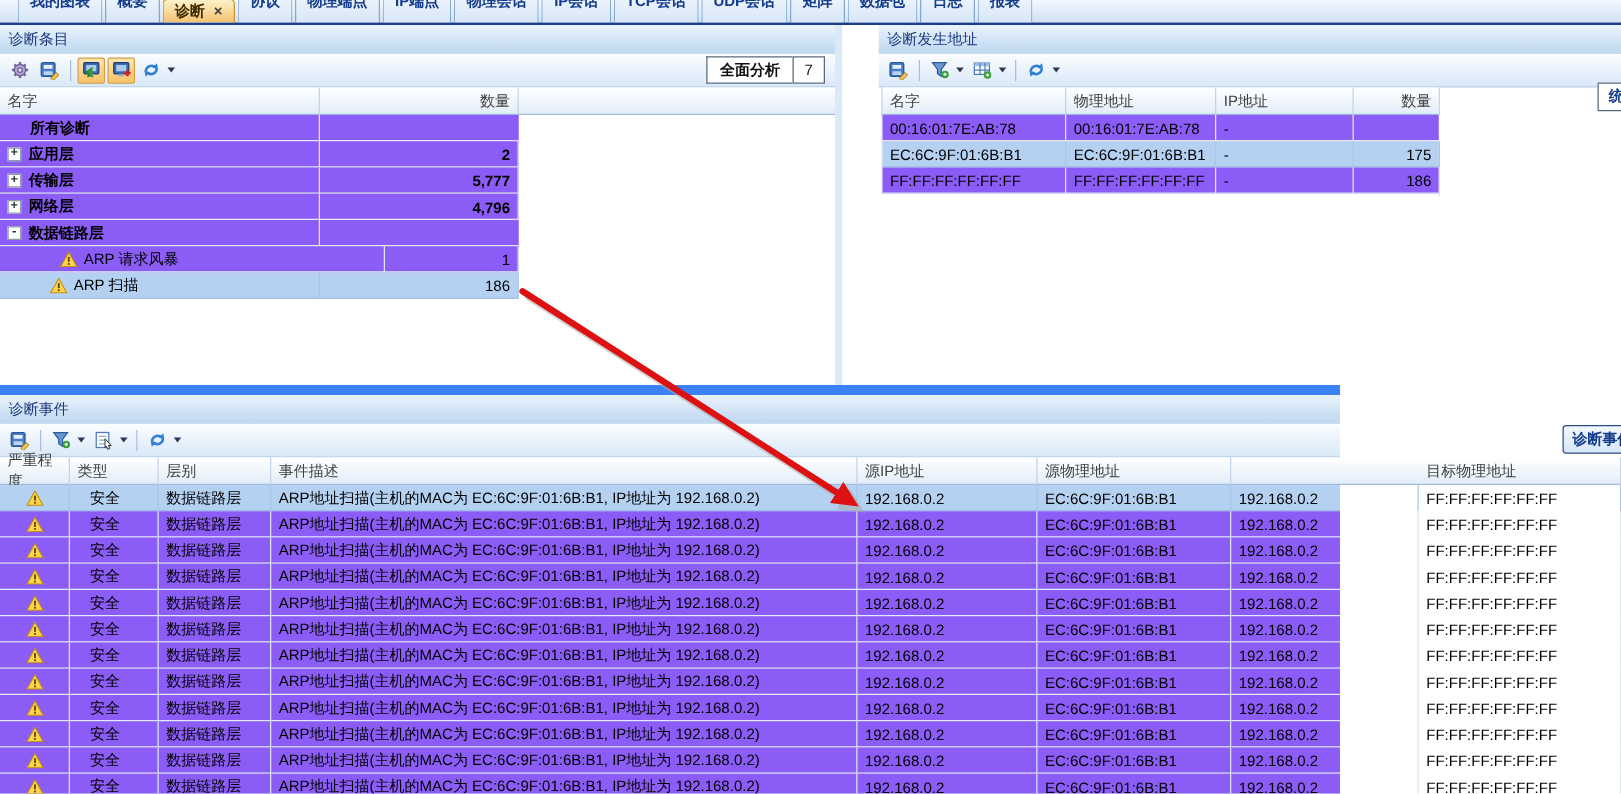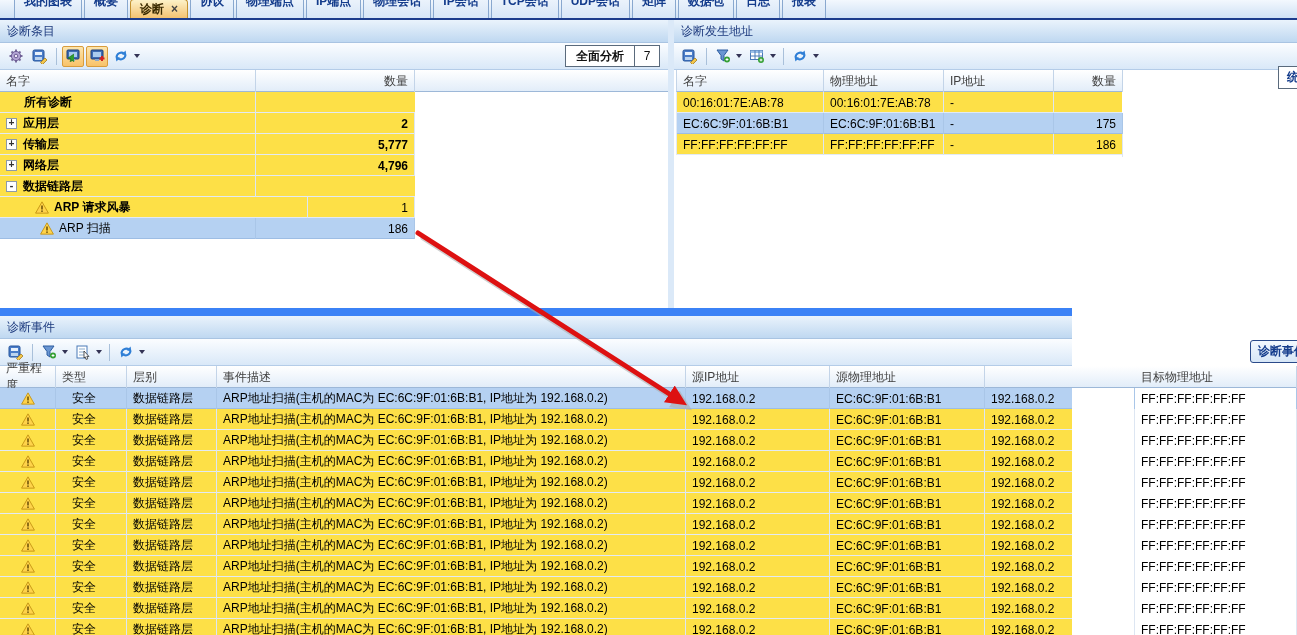--- a/index.html
+++ b/index.html
@@ -45,21 +45,21 @@
   .tsep { width:1px; height:17px; background:#a9c0da; margin:0 4px; }
   .darr { width:0; height:0; border-left:3px solid transparent; border-right:3px solid transparent; border-top:4px solid #335; margin:0 3px 0 1px; }
   
   .gridhead {
     position:relative; height:22px;
     background:linear-gradient(#ffffff,#e2edf9);
     border-bottom:1px solid #9db8d8; color:#404040;
   }
   .gridhead .hc { position:absolute; top:0; height:22px; display:flex; align-items:center; padding:0 6px; border-right:1px solid #c3d4e8; }
   .hc.num { justify-content:flex-end; }
-  .grow { position:relative; height:21px; border-bottom:1px solid #e2eaf5; background:#fde047; }
+  .grow { position:relative; height:21px; border-bottom:1px solid #e2eaf5; background:#8b5cf6; }
   .grow.sel { background:#b5d1f2; border-bottom:1px solid #9dbde4; }
   .grow .c { position:absolute; top:0; height:21px; display:flex; align-items:center; padding:0 6px; border-right:1px solid #dde6f2; white-space:nowrap; overflow:hidden; }
   .grow.sel .c { border-right-color:#a9c6e8; }
   .c.num { justify-content:flex-end; }
   .c.bold { font-weight:bold; }
   
   .expbox {
     width:11px; height:11px; border:1px solid #8d9aa8; background:#fff; color:#333;
     font-size:10px; line-height:9px; text-align:center; margin-right:6px; flex:none;
     font-family:"Liberation Mono","DejaVu Sans Mono",monospace;
@@ -226,21 +226,21 @@
           </span>
           <span class="c num bold" style="left: 256px; width: 159px;">4,796</span>
         </div>
         <div class="grow" style="width: 415px;">
           <span class="c bold" style="left: 0px; width: 256px; padding-left: 6px;">
             <span class="expbox">-</span>
             <span>数据链路层</span>
           </span>
         </div>
         <div class="grow" style="width: 415px;">
-          <span class="c" style="left: 0px; width: 308px; padding-left: 35px; font-weight: bold;">
+          <span class="c" style="left: 0px; width: 308px; padding-left: 48px;">
             <span class="wicon">
               <svg width="14" height="13" viewBox="0 0 16 15">
                 <polygon points="8,1 15.4,14 0.6,14" fill="#ffd34a" stroke="#c09010"></polygon>
                 <rect x="7.2" y="5.2" width="1.6" height="4.6" fill="#5a4000"></rect>
                 <rect x="7.2" y="10.9" width="1.6" height="1.7" fill="#5a4000"></rect>
               </svg>
             </span>
             <span>ARP 请求风暴</span>
           </span>
           <span class="c num" style="left: 256px; width: 159px;">1</span>
@@ -256,21 +256,21 @@
             </span>
             <span>ARP 扫描</span>
           </span>
           <span class="c num" style="left: 256px; width: 159px;">186</span>
         </div>
       </div>
   </div>
 
   <div class="vsplit"></div>
 
-  <div class="panel" style="left:674px;top:20px;width:623px;height:288px;">
+  <div class="panel" style="left:674px;top:20px;width:623px;height:288px;padding-left:29px;">
     <div class="panel-header">
       <span>诊断发生地址</span>
     </div>
     <div class="toolbar">
       <span class="tbtn">
         <svg width="16" height="16" viewBox="0 0 16 16">
             <rect x="1" y="2" width="11" height="11" rx="1.5" fill="#4a7cc8" stroke="#24549c"></rect>
             <rect x="3" y="4" width="7" height="3" fill="#e8f1fb"></rect>
             <rect x="3" y="9" width="7" height="3" fill="#bcd4ef"></rect>
             <path d="M8.5 14.5 L13 10 L15 12 L10.5 16.5 Z" fill="#f2c64e" stroke="#a57c1e" stroke-width="0.8"></path>

